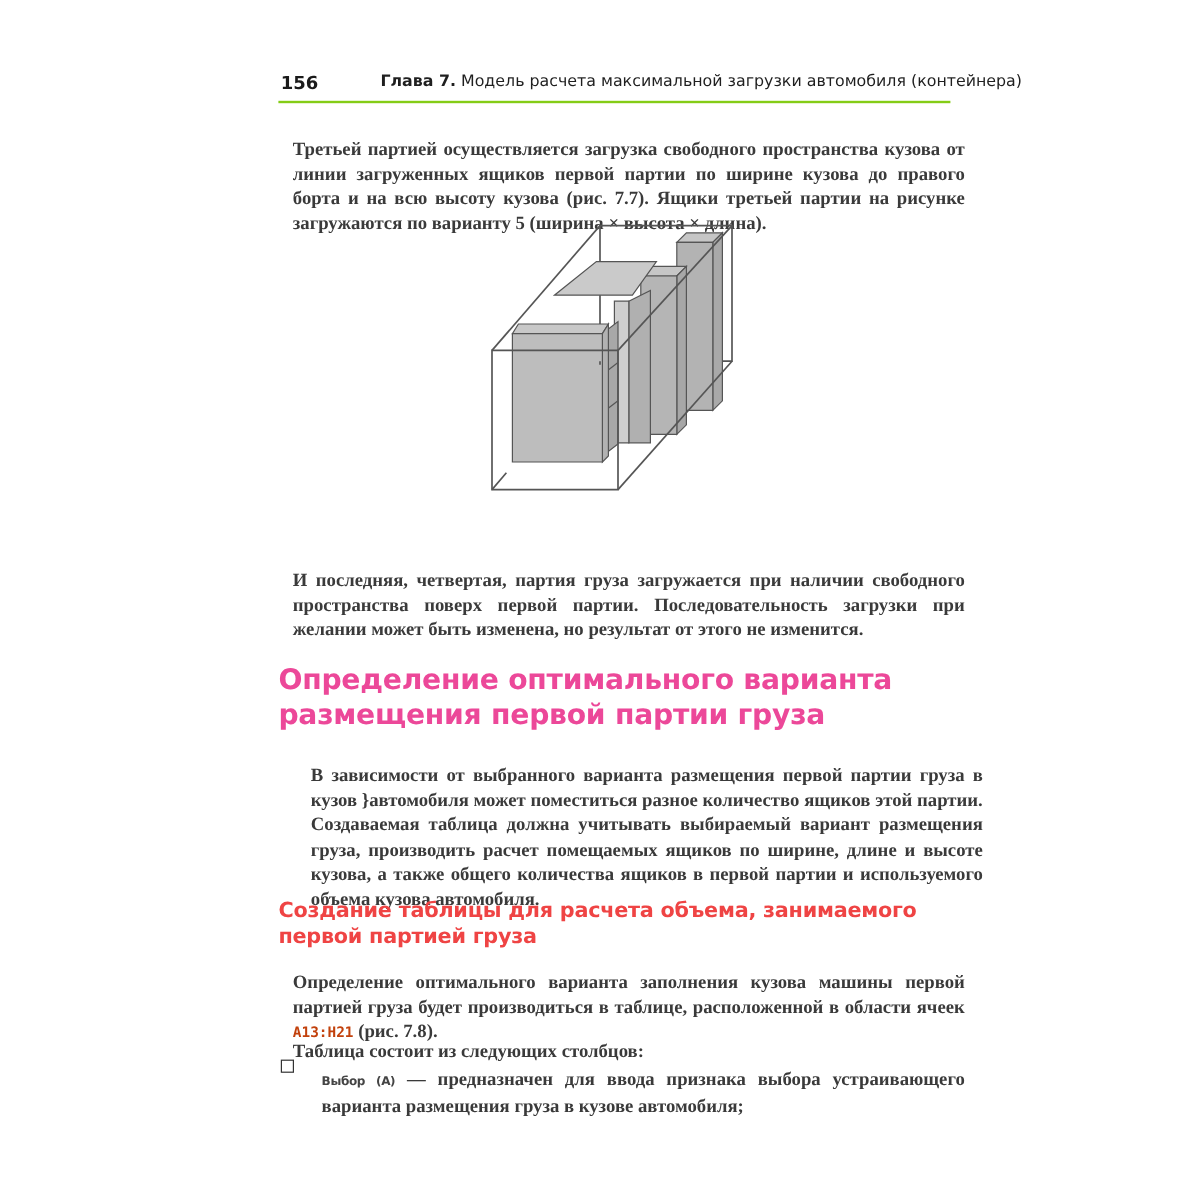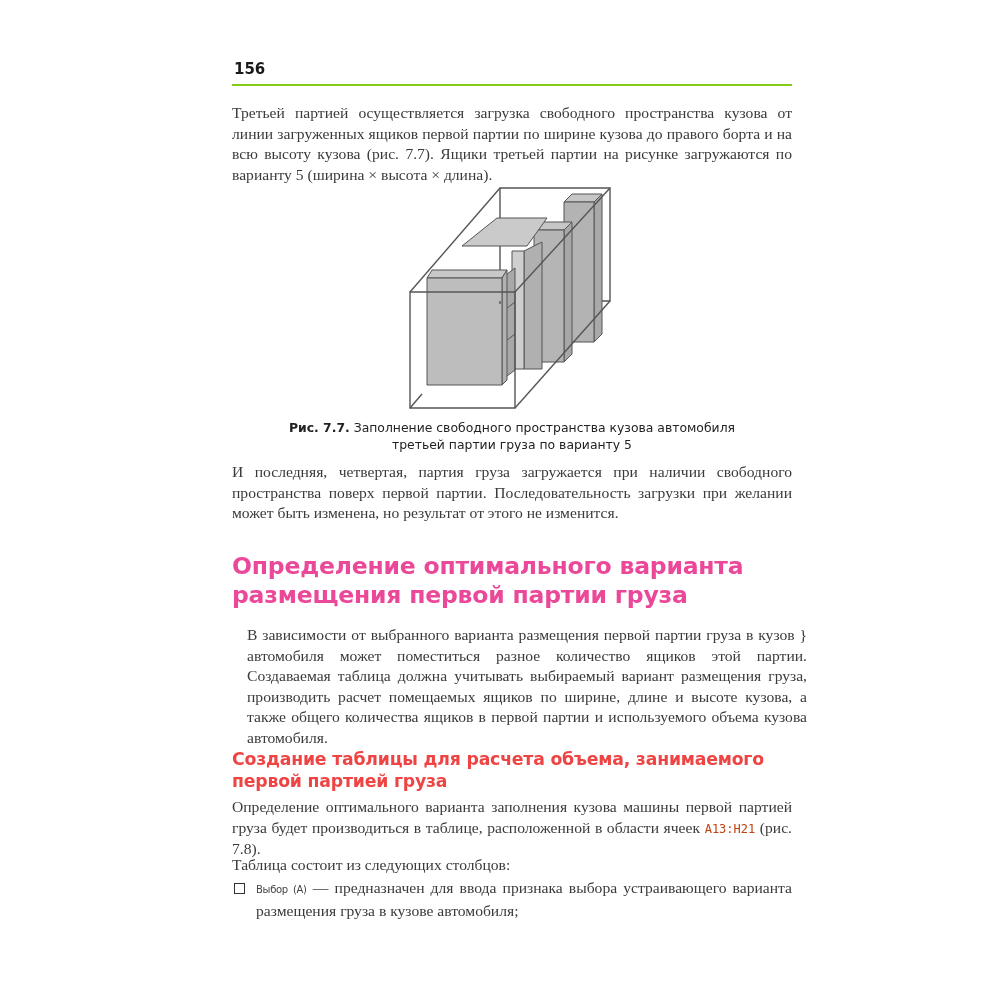--- a/index.html
+++ b/index.html
@@ -2,21 +2,21 @@
 <html><head>
   <meta charset="utf-8">
   <style>
     html, body { margin: 0; padding: 0; background: #ffffff; }
     body { width: 1000px; height: 1000px; position: relative; overflow: hidden; color: #2a2a2a; }
     .page { position: absolute; left: 232px; top: 56px; width: 560px; }
     .running-head { position: absolute; left: 0; top: 0; width: 560px; height: 28px; border-bottom: 2px solid #84cc16; font-family: "DejaVu Sans", sans-serif; }
     .page-num { position: absolute; left: 2px; top: 4px; font-size: 15px; font-weight: bold; color: #1a1a1a; }
     .chapter { position: absolute; left: 85px; top: 5px; font-size: 13.2px; color: #1f1f1f; white-space: nowrap; }
     .chapter b { font-weight: bold; }
-    .body-text { font-family: "Liberation Serif", "DejaVu Serif", serif; font-size: 15.6px; line-height: 20.5px; color: #3a3a3a; text-align: justify; margin: 0; }
+    .body-text { font-family: "Liberation Serif", "DejaVu Serif", serif; font-size: 15.6px; line-height: 20.5px; color: #3a3a3a; text-align: justify; margin: 12px; font-weight: bold; }
     .p1 { position: absolute; left: 0; top: 47px; width: 560px; }
     .figure { position: absolute; left: 170px; top: 128px; width: 230px; height: 230px; }
     .caption { position: absolute; left: 0; top: 363px; width: 560px; text-align: center; font-family: "DejaVu Sans", sans-serif; font-size: 12.4px; line-height: 17px; color: #222; }
     .caption b { font-weight: bold; }
     .p2 { position: absolute; left: 0; top: 406px; width: 560px; }
     .h1 { position: absolute; left: 0; top: 496px; width: 560px; font-family: "DejaVu Sans", sans-serif; font-weight: bold; font-size: 23.5px; line-height: 29px; color: #ec4899; margin: 0; letter-spacing: -0.2px; }
     .p3 { position: absolute; left: 15px; top: 569px; width: 560px; }
     .h2 { position: absolute; left: 0; top: 692px; width: 560px; font-family: "DejaVu Sans", sans-serif; font-weight: bold; font-size: 17.3px; line-height: 22px; color: #ef4444; margin: 0; letter-spacing: -0.2px; }
     .p4 { position: absolute; left: 0; top: 741px; width: 560px; }
     .mono { font-family: "DejaVu Sans Mono", monospace; font-size: 12px; color: #c2410c; }
@@ -26,20 +26,21 @@
     .bullet-text { position: absolute; left: 24px; top: 0; width: 536px; }
     .term { font-family: "DejaVu Sans", sans-serif; font-size: 10px; color: #444; letter-spacing: -0.3px; }
   </style>
 </head>
 <body>
 
 <div class="page">
 
   <div class="running-head">
     <span class="page-num">156</span>
+    <span class="chapter"><b>Глава 7.</b> <span>Модель расчета максимальной загрузки автомобиля (контейнера)</span></span>
   </div>
 
   <p class="body-text p1">Третьей партией осуществляется загрузка свободного пространства кузова от линии загруженных ящиков первой партии по ширине кузова до правого борта и на всю высоту кузова (рис. 7.7). Ящики третьей партии на рисунке загружаются по варианту 5 (ширина × высота × длина).</p>
 
   <div class="figure">
     <svg width="230" height="230" viewBox="0 0 230 230" xmlns="http://www.w3.org/2000/svg">
 
       <g fill="none" stroke="#555" stroke-width="1.4">
         <polygon points="98,4 208,4 208,117 98,117"></polygon>
       </g>
@@ -72,22 +73,20 @@
         <line x1="8" y1="108" x2="98" y2="4"></line>
         <line x1="113" y1="108" x2="208" y2="4"></line>
         <line x1="113" y1="224" x2="208" y2="117"></line>
         <line x1="8" y1="224" x2="20" y2="210"></line>
         <line x1="98" y1="117" x2="98" y2="120"></line>
       </g>
     </svg>
   </div>
 
   <div class="caption">
-    <div><b>Рис. 7.7.</b> <span>Заполнение свободного пространства кузова автомобиля</span></div>
-    <div>третьей партии груза по варианту 5</div>
   </div>
 
   <p class="body-text p2">И последняя, четвертая, партия груза загружается при наличии свободного пространства поверх первой партии. Последовательность загрузки при желании может быть изменена, но результат от этого не изменится.</p>
 
   <h1 class="h1">Определение оптимального варианта размещения первой партии груза</h1>
 
   <p class="body-text p3">В зависимости от выбранного варианта размещения первой партии груза в кузов }автомобиля может поместиться разное количество ящиков этой партии. Создаваемая таблица должна учитывать выбираемый вариант размещения груза, производить расчет помещаемых ящиков по ширине, длине и высоте кузова, а также общего количества ящиков в первой партии и используемого объема кузова автомобиля.</p>
 
   <h2 class="h2">Создание таблицы для расчета объема, занимаемого первой партией груза</h2>
 

